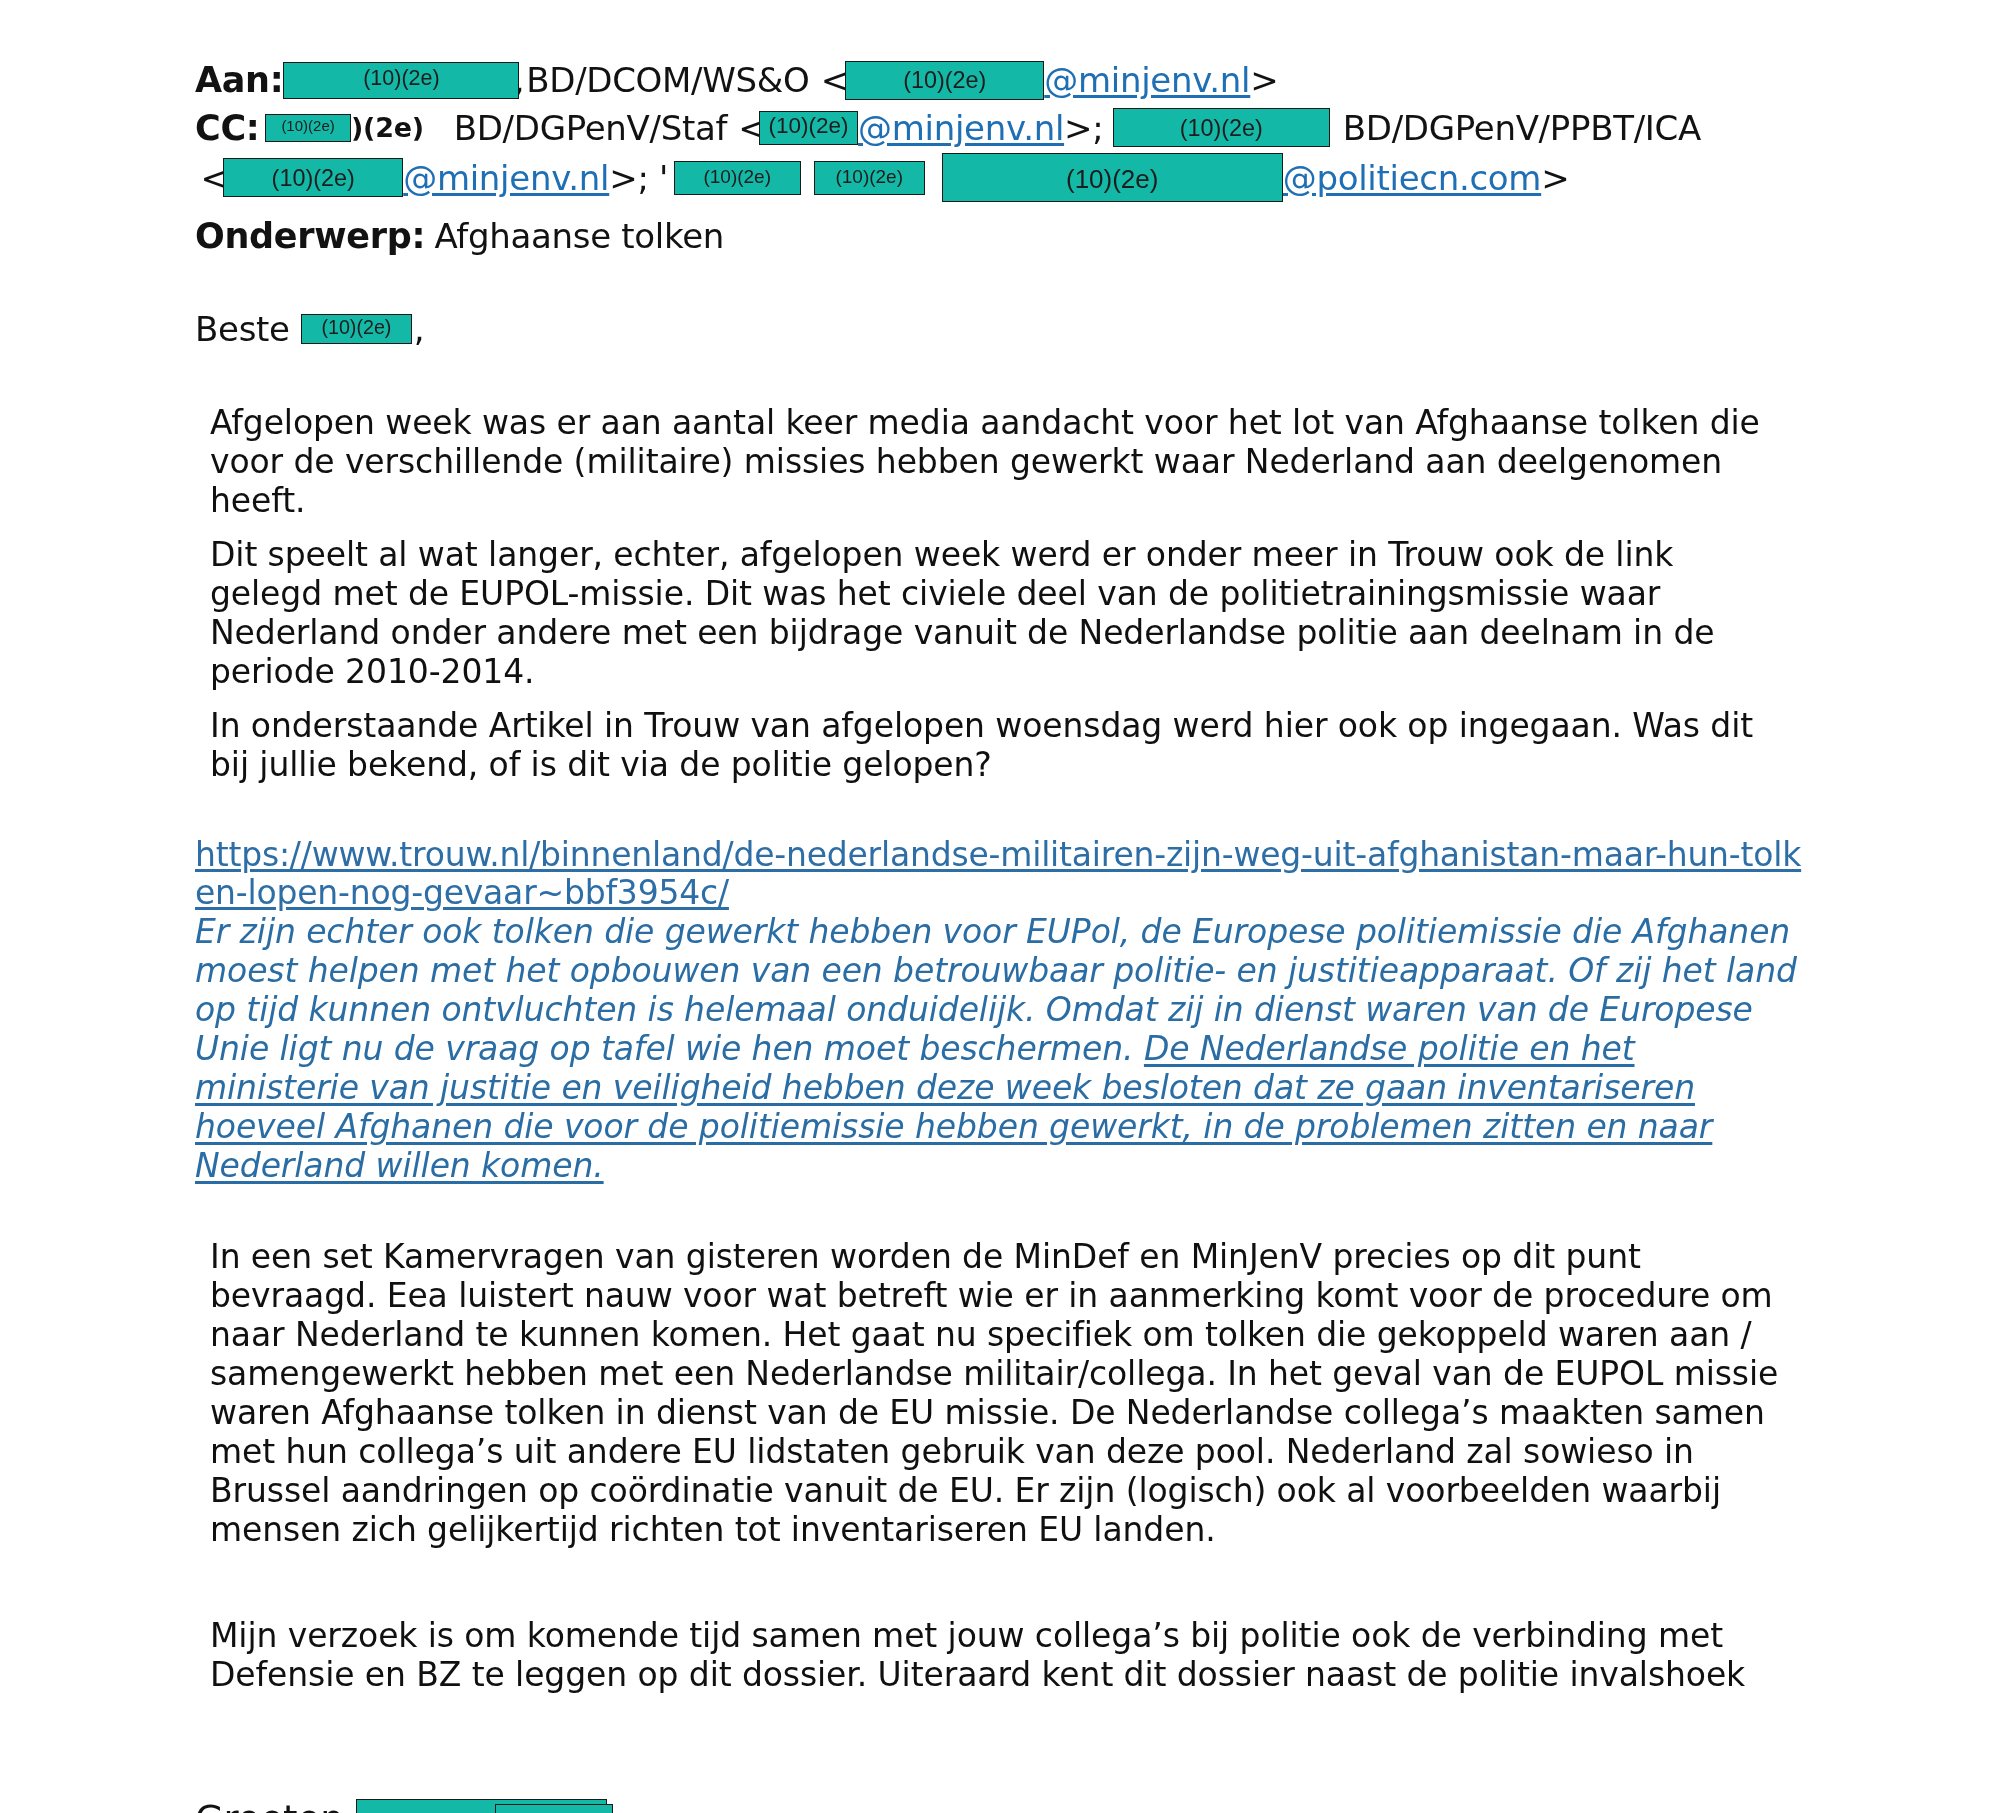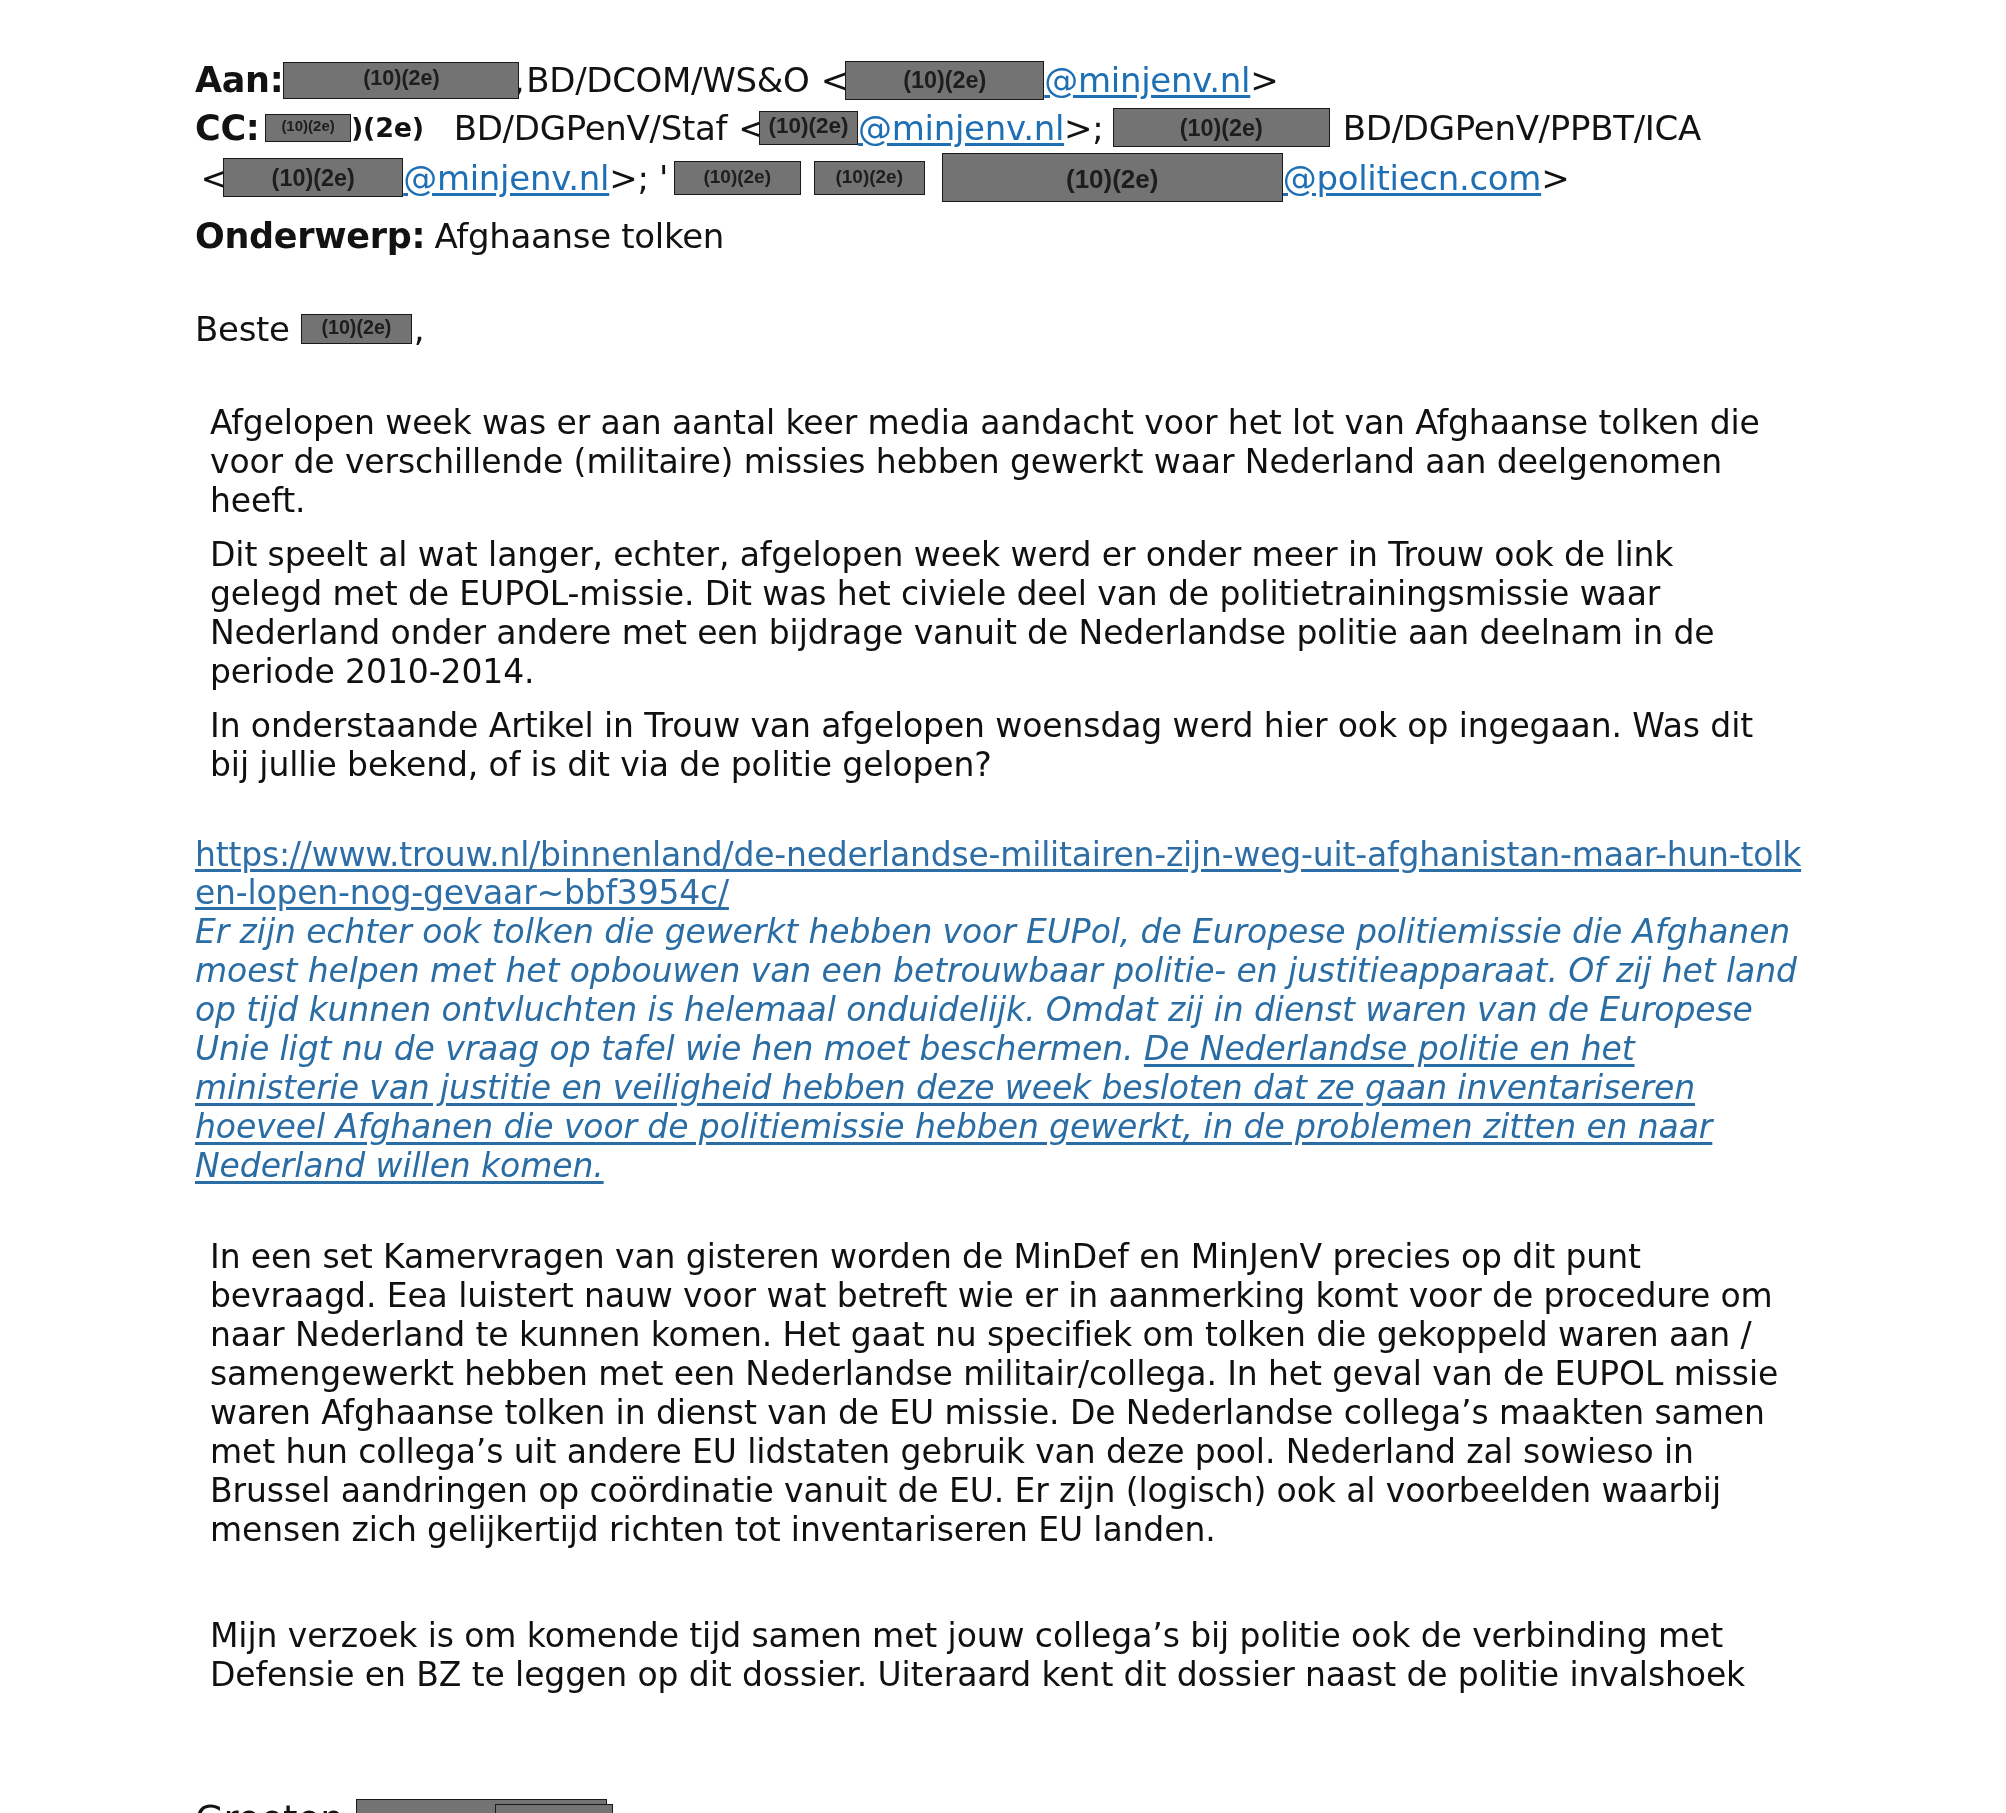--- a/index.html
+++ b/index.html
@@ -52,30 +52,29 @@
     letter-spacing: -0.3px;
   }
 
   .plain { font-size: 34px; letter-spacing: -0.3px; }
 
   
   .redbox {
     display: inline-block;
     box-sizing: border-box;
     border: 1.9px solid #1a1a1a;
-    background: #737373;
+    background: #14b8a6;
     text-align: center;
     font-size: 22.5px;
     line-height: 1;
     color: #1d1d1d;
     vertical-align: middle;
     letter-spacing: 0px;
     font-family: "Liberation Sans", sans-serif;
     position: relative;
-    font-weight: bold;
   }
 
   
   .rb-a1 { width: 236px; height: 37px; padding-top: 5.6px; font-size: 21.5px; }
   .rb-a2 { width: 199px; height: 39px; padding-top: 7.5px; font-size: 23.4px; }
 
   .rb-c0 { width: 86px; height: 28px; padding-top: 3.7px; font-size: 15px; }
   .rb-c1 { width: 99px; height: 34px; padding-top: 3.7px; font-size: 22.5px; }
   .rb-c2 { width: 217px; height: 39px; padding-top: 7.5px; font-size: 23.4px; }
 

